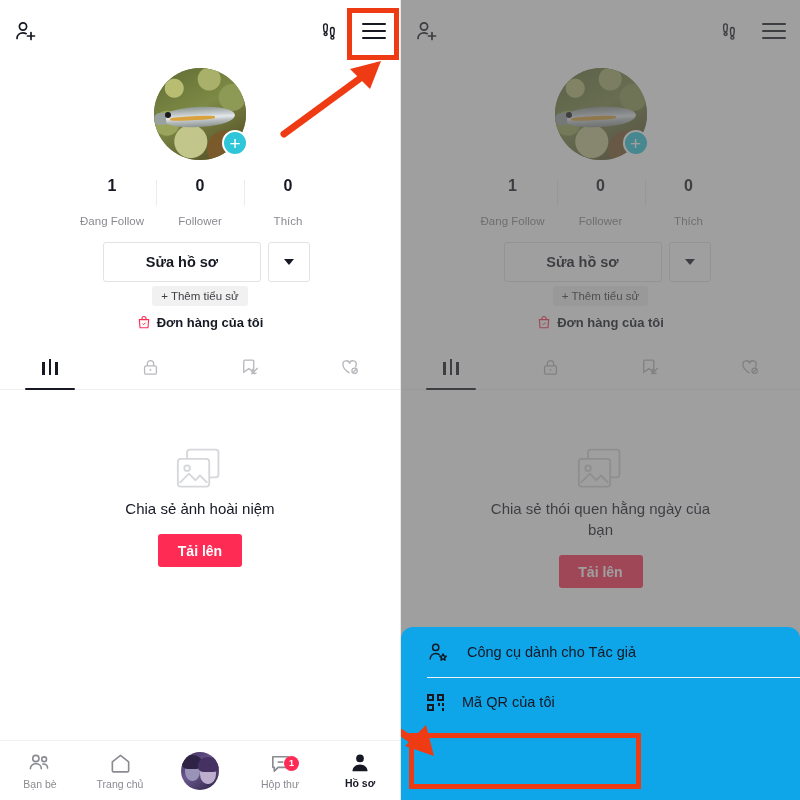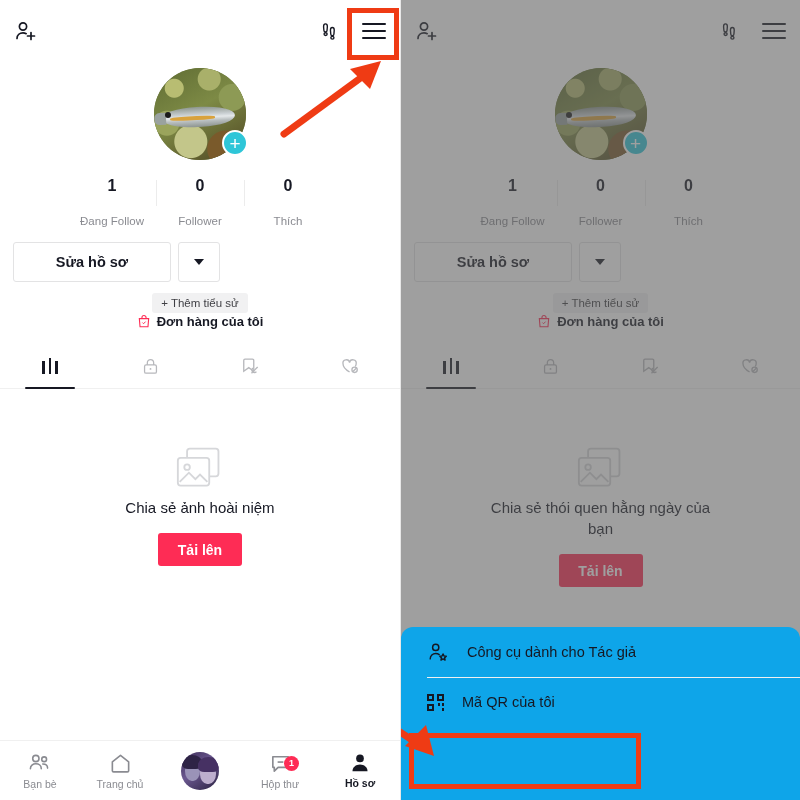--- a/index.html
+++ b/index.html
@@ -74,38 +74,38 @@
   
   .stats { display: flex; align-items: flex-start; justify-content: center; margin-top: 16px; }
   .stat { width: 88px; text-align: center; position: relative; }
   .stat + .stat::before {
     content: ""; position: absolute; left: 0; top: 4px; width: 1px; height: 26px; background: #ececec;
   }
   .stat .num { font-size: 16px; font-weight: 700; color: #161823; line-height: 20px; }
   .stat .lbl { font-size: 11.5px; color: #8a8b91; margin-top: 19px; }
 
   
-  .actions { display: flex; gap: 7px; margin-top: 15px; padding-left: 13px; }
+  .actions { display: flex; justify-content: center; gap: 7px; margin-top: 15px; padding-left: 13px; }
   .btn-edit {
     width: 158px; height: 40px; border: 1px solid #e3e3e4; border-radius: 3px;
     display: flex; align-items: center; justify-content: center;
     font-size: 14.5px; color: #161823; font-weight: 600; background: #fff;
   }
   .btn-caret {
     width: 42px; height: 40px; border: 1px solid #e3e3e4; border-radius: 3px;
     display: flex; align-items: center; justify-content: center; background: #fff;
   }
   .caret { width: 0; height: 0; border-left: 5px solid transparent; border-right: 5px solid transparent; border-top: 6px solid #161823; }
 
   .add-bio {
-    margin: 11px auto 0; width: max-content; padding: 4px 9px;
+    margin: 4px auto 0; width: max-content; padding: 4px 9px;
     background: #f1f1f2; border-radius: 3px; font-size: 11.5px; color: #3f3f44;
   }
   .orders {
-    margin: 1px auto 0; width: max-content;
+    margin: 9px auto 0; width: max-content;
     display: flex; align-items: center; gap: 6px;
     font-size: 13px; font-weight: 600; color: #161823;
   }
 
   
   .tabs { display: flex; margin-top: 15px; border-bottom: 1px solid #f0f0f0; }
   .tab { flex: 1; height: 44px; display: flex; align-items: center; justify-content: center; position: relative; }
   .tab.active::after {
     content: ""; position: absolute; bottom: -1px; left: 50%; transform: translateX(-50%);
     width: 50px; height: 2.5px; background: #161823; border-radius: 2px;

